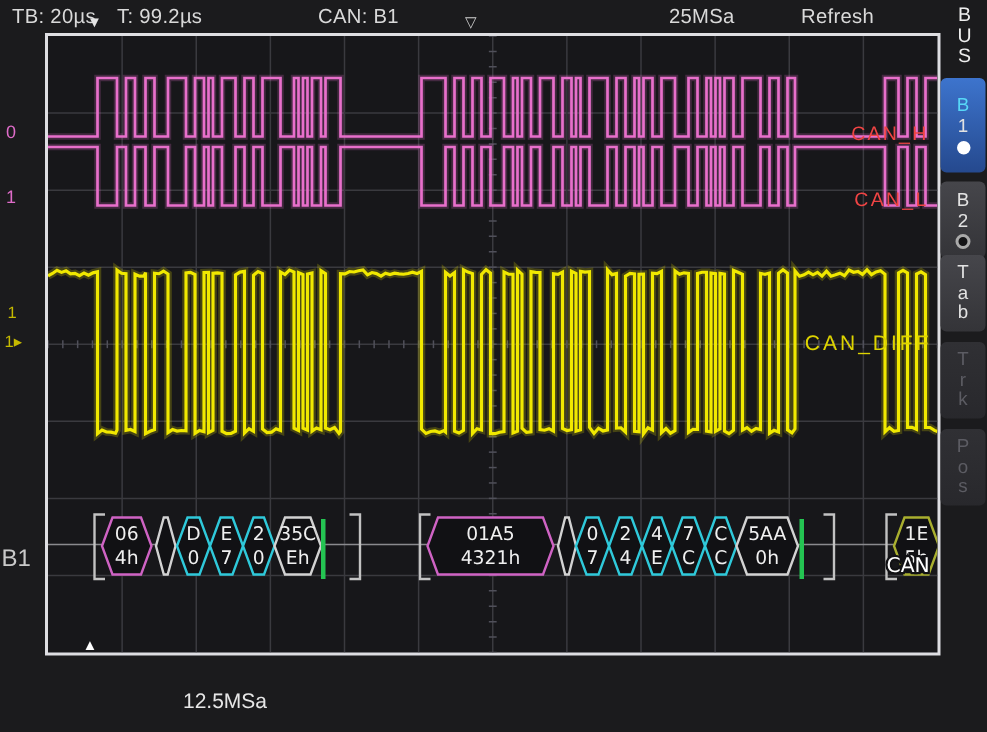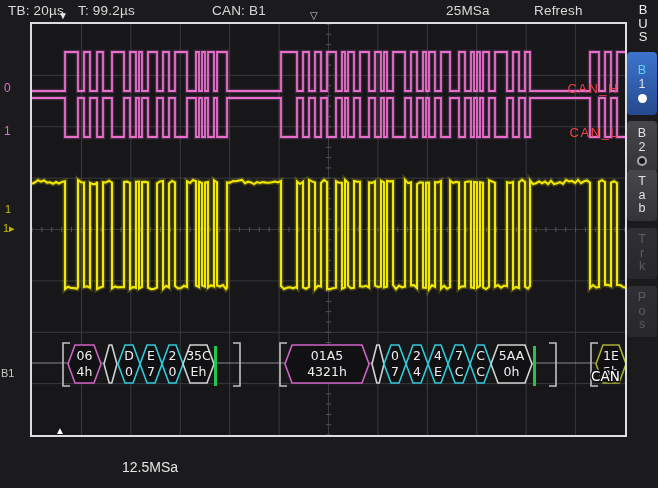--- a/index.html
+++ b/index.html
@@ -44,21 +44,21 @@
   <div class="topbar-item" style="left:212px">CAN: B1</div>
   <div class="topbar-item" style="left:446px">25MSa</div>
   <div class="topbar-item" style="left:534px">Refresh</div>
   <div class="marker" style="left:58px;top:11px">▼</div>
   <div class="marker" style="left:310px;top:11px;color:#cfcfcf">▽</div>
 
   <div class="margin-lbl mag" style="left:4px;top:82px">0</div>
   <div class="margin-lbl mag" style="left:4px;top:125px">1</div>
   <div class="margin-lbl yel" style="left:5px;top:203px;font-size:11px">1</div>
   <div class="margin-lbl yel" style="left:3px;top:222px;font-size:11px">1▸</div>
-  <div class="margin-lbl gray" style="left:1px;top:367px;font-size:11px">B1</div>
+  <div class="margin-lbl gray" style="left:1px;top:367px;font-size:16px">B1</div>
 
   <div class="grid">
     <svg id="scope-svg" width="593" height="411" viewBox="0 0 593 411">
         <line x1="49.416666666666664" y1="0" x2="49.416666666666664" y2="411" stroke="#3a3a3f" stroke-width="1"></line>
         <line x1="98.83333333333333" y1="0" x2="98.83333333333333" y2="411" stroke="#3a3a3f" stroke-width="1"></line>
         <line x1="148.25" y1="0" x2="148.25" y2="411" stroke="#3a3a3f" stroke-width="1"></line>
         <line x1="197.66666666666666" y1="0" x2="197.66666666666666" y2="411" stroke="#3a3a3f" stroke-width="1"></line>
         <line x1="247.08333333333334" y1="0" x2="247.08333333333334" y2="411" stroke="#3a3a3f" stroke-width="1"></line>
         <line x1="296.5" y1="0" x2="296.5" y2="411" stroke="#3a3a3f" stroke-width="1"></line>
         <line x1="345.9166666666667" y1="0" x2="345.9166666666667" y2="411" stroke="#3a3a3f" stroke-width="1"></line>
@@ -227,20 +227,21 @@
         <text x="479.5" y="352" text-anchor="middle" fill="#f0f0f0" font-size="12.5" font-family="&quot;DejaVu Sans&quot;,sans-serif">0h</text>
         <rect x="501" y="322" width="3" height="40" fill="#24c452"></rect>
         <path d="M 566,319 H 559 V 362 H 566" fill="none" stroke="#c2c2c2" stroke-width="1.6"></path>
         <path d="M 571,321 H 587 L 594,340 L 587,359 H 571 L 564,340 Z" fill="#111114" stroke="#a9af2f" stroke-width="1.6"></path>
         <text x="579" y="336" text-anchor="middle" fill="#f0f0f0" font-size="12.5" font-family="&quot;DejaVu Sans&quot;,sans-serif">1E</text>
         <text x="579" y="352" text-anchor="middle" fill="#f0f0f0" font-size="12.5" font-family="&quot;DejaVu Sans&quot;,sans-serif">5h</text>
         <text x="559" y="357" fill="#ffffff" font-size="13.5" font-family="&quot;DejaVu Sans&quot;,sans-serif" style="paint-order:stroke;stroke:#111114;stroke-width:3px;">CAN</text>
       </svg>
     <div class="wave-label lbl-mag" style="right:6px;top:57px">CAN_H</div>
     <div class="wave-label lbl-mag" style="right:6px;top:101px">CAN_L</div>
+    <div class="wave-label lbl-yel" style="right:4px;top:196px;font-size:14px;letter-spacing:2px">CAN_DIFF</div>
   </div>
 
   <div class="sidebar">
     <div class="bus-title" id="bus-title">
         <div>B</div>
         <div>U</div>
         <div>S</div>
       </div>
     <div id="sidebar-buttons">
         <div class="sbtn active" style="top: 52px; height: 63px;">

